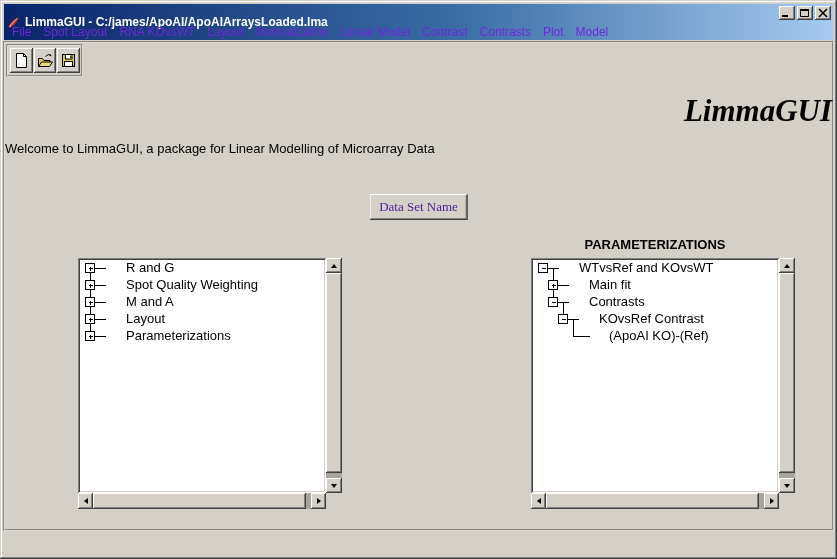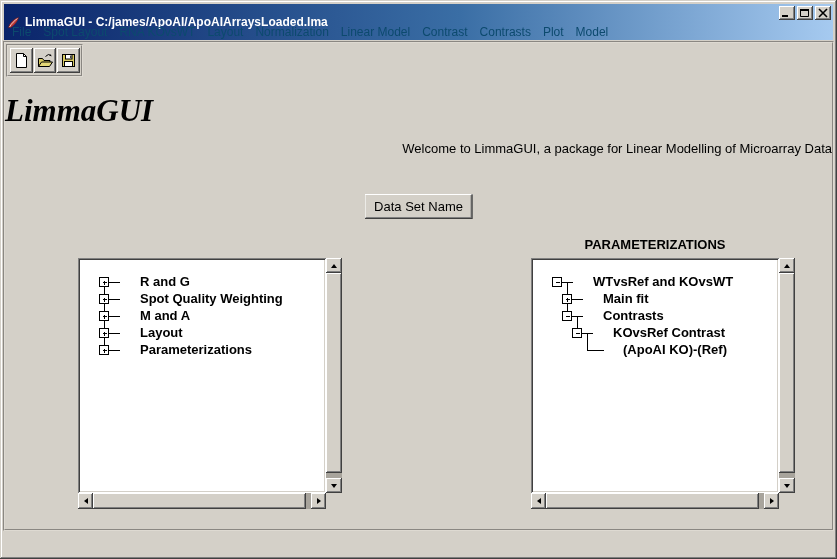--- a/index.html
+++ b/index.html
@@ -28,21 +28,21 @@
   .winbtns{position:absolute;right:2px;top:2px;display:flex;gap:2px;}
   .winbtn{
     width:16px;height:14px;background:#d4d0c8;position:relative;
     box-shadow:inset -1px -1px 0 #404040,inset 1px 1px 0 #ffffff,inset -2px -2px 0 #808080;
   }
   .winbtn svg{position:absolute;left:2px;top:2px;}
 
   
   .menubar{
     position:absolute;left:3px;top:23px;width:831px;height:18px;
-    display:flex;align-items:center;padding-left:3px;font-size:12px;color:#0c4a6e;
+    display:flex;align-items:center;padding-left:3px;font-size:12px;color:#6d28d9;
   }
   .menu-item{padding:1px 6px;white-space:nowrap;}
 
   
   .mainframe{
     position:absolute;left:3px;top:41px;width:831px;height:490px;
     border:2px groove #dedad2;
   }
 
   
@@ -51,47 +51,46 @@
     border:2px groove #dedad2;display:flex;align-items:center;padding:1px;
   }
   .toolbtn{
     width:23px;height:25px;background:#d4d0c8;margin:0 0 0 1px;border:none;padding:0;
     box-shadow:inset -1px -1px 0 #404040,inset 1px 1px 0 #ffffff,inset -2px -2px 0 #808080;
     display:flex;align-items:center;justify-content:center;
   }
 
   
   .heading{
-    position:absolute;left:0;top:50px;width:100%;text-align:left;
+    position:absolute;left:0;top:50px;width:100%;text-align:right;
     font-family:"Liberation Serif",serif;font-style:italic;font-weight:bold;
     font-size:31px;color:#000;
   }
-  .subtitle{position:absolute;left:0;top:98px;width:100%;text-align:right;font-size:13px;color:#000;}
+  .subtitle{position:absolute;left:0;top:98px;width:100%;text-align:left;font-size:13px;color:#000;}
 
   .dsn-button{
     position:absolute;left:50%;top:151px;transform:translateX(-50%);
-    background:#d4d0c8;border:none;font-size:13px;font-family:Liberation Sans, sans-serif;
-    padding:5px 10px;color:#000000;
+    background:#d4d0c8;border:none;font-size:13px;font-family:Liberation Serif, serif;
+    padding:5px 10px;color:#4c1d95;
     box-shadow:inset -1px -1px 0 #404040,inset 1px 1px 0 #ffffff,inset -2px -2px 0 #808080,inset 2px 2px 0 #d4d0c8;
   }
 
   
   .panel-header{position:absolute;top:194px;width:248px;text-align:center;font-size:13px;font-weight:bold;color:#000;}
   .panel-header.left{left:73px;}
   .panel-header.right{left:526px;}
 
   .listbox{
     position:absolute;top:215px;width:248px;height:235px;background:var(--lb,#ffffff);
     box-shadow:
       inset 1px 1px 0 #808080,
       inset -1px -1px 0 #ffffff,
       inset 2px 2px 0 #404040,
       inset -2px -2px 0 #d4d0c8;
-    padding:16px;
-    font-weight:bold;
+    padding:2px;
   }
   .listbox.left{left:73px;}
   .listbox.right{left:526px;}
   .listbox svg{display:block;}
   .tree-label{font-size:13px;fill:#000;font-family:"Liberation Sans",sans-serif;}
 
   
   .vscroll{position:absolute;top:215px;width:16px;height:235px;background:#a8a49c;}
   .vscroll.left{left:321px;}
   .vscroll.right{left:774px;}

